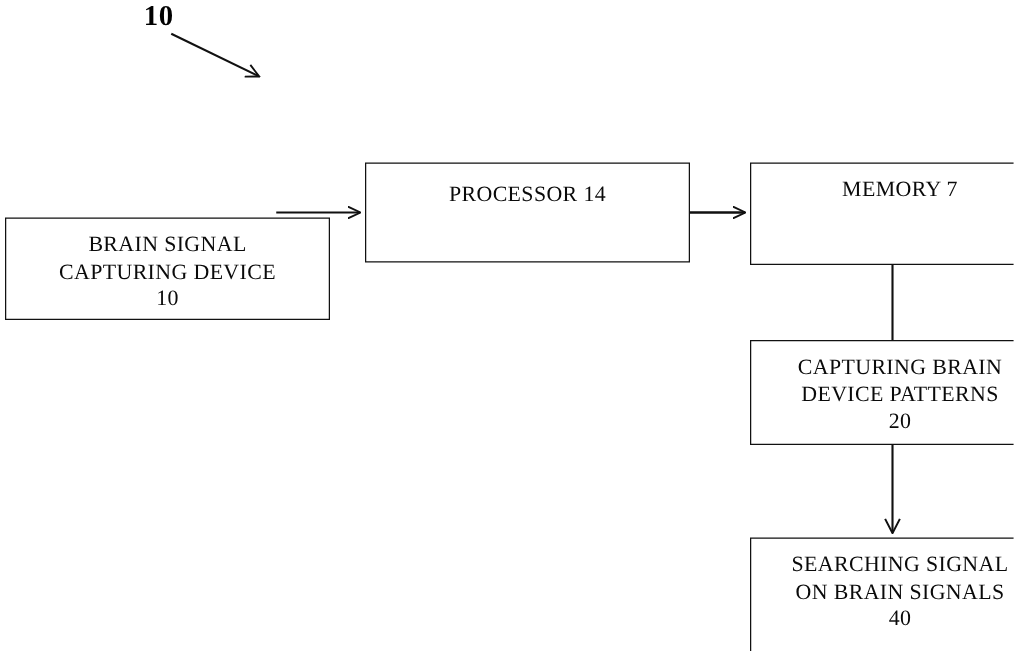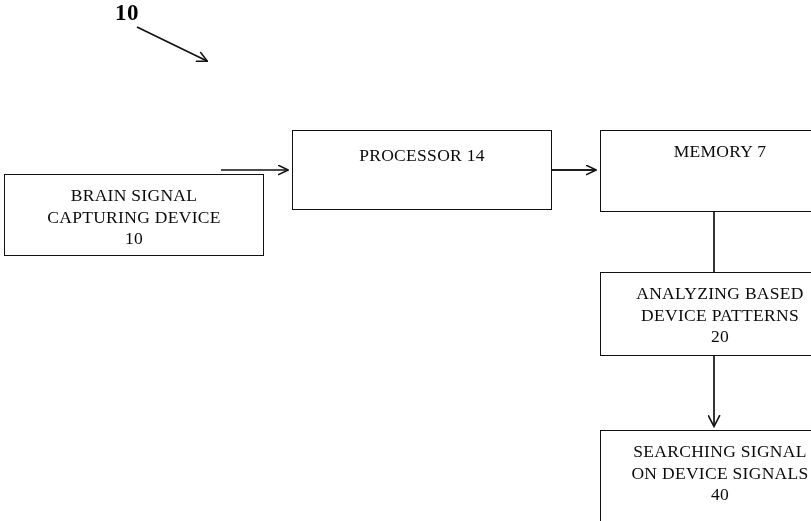--- a/index.html
+++ b/index.html
@@ -136,24 +136,24 @@
 
   <div class="node" id="node-processor">
     <span class="line">PROCESSOR 14</span>
   </div>
 
   <div class="node" id="node-memory">
     <span class="line">MEMORY 7</span>
   </div>
 
   <div class="node" id="node-analyzing">
-    <span class="line">ANALYZING BASED</span>
+    <span class="line">CAPTURING BRAIN</span>
     <span class="line">DEVICE PATTERNS</span>
     <span class="line">20</span>
   </div>
 
   <div class="node" id="node-searching">
     <span class="line">SEARCHING SIGNAL</span>
-    <span class="line">ON DEVICE SIGNALS</span>
+    <span class="line">ON BRAIN SIGNALS</span>
     <span class="line">40</span>
   </div>
 
 </div>
 
 </body></html>

